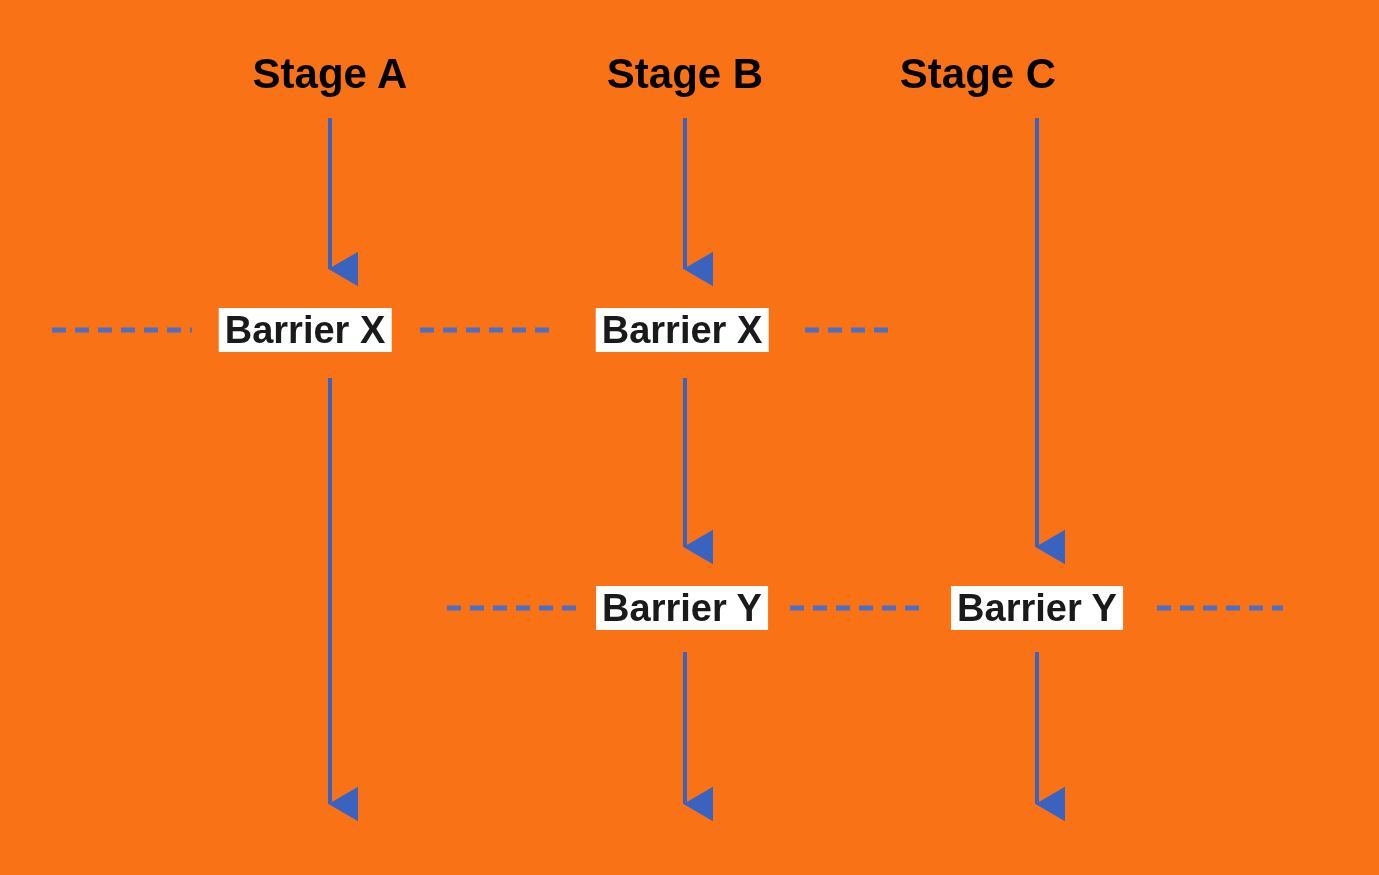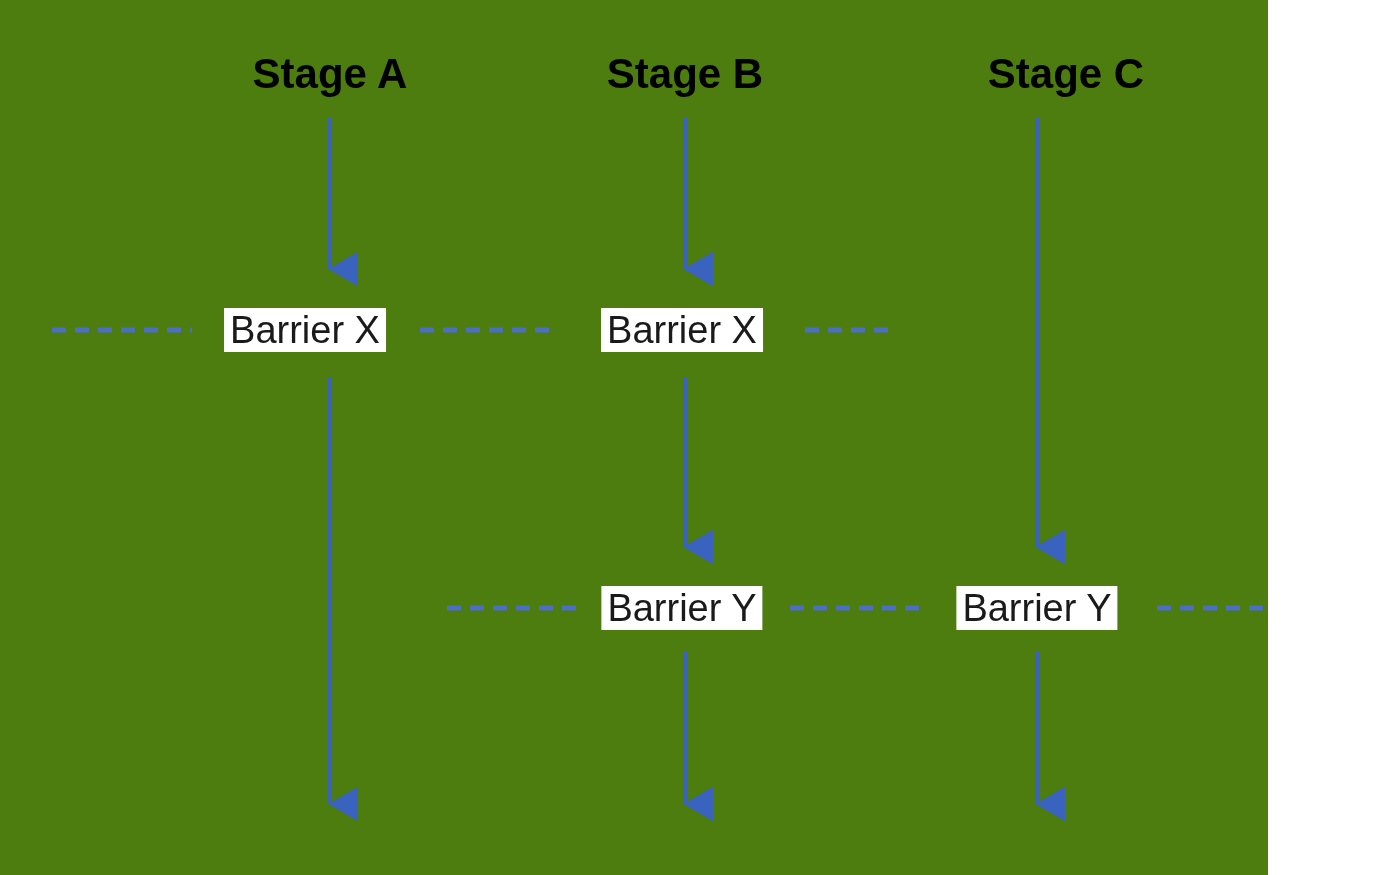--- a/index.html
+++ b/index.html
@@ -5,40 +5,40 @@
   html, body {
     margin: 0;
     padding: 0;
     background: #ffffff;
   }
   body {
     font-family: "Liberation Sans", sans-serif;
   }
   #canvas {
     position: relative;
-    width: 1268px;
+    width: 1379px;
     height: 875px;
-    background: #4d7c0f;
+    background: #f97316;
     overflow: hidden;
   }
   .stage-header {
     position: absolute;
     font-family: "Liberation Sans", sans-serif;
     font-weight: bold;
     font-size: 42px;
     line-height: 48px;
     color: #000000;
     white-space: nowrap;
     transform: translateX(-50%);
     text-align: center;
   }
   .barrier-label {
     position: absolute;
     font-family: "Liberation Sans", sans-serif;
-    font-weight: normal;
+    font-weight: bold;
     font-size: 38px;
     line-height: 44px;
     color: #1a1a1a;
     white-space: nowrap;
     transform: translate(-50%, -50%);
     background: #ffffff;
     padding: 0 6px;
     z-index: 5;
   }
   .flow-svg {
@@ -76,21 +76,21 @@
         <line x1="805" y1="330" x2="892" y2="330" stroke="#4a6fc4" stroke-width="5" stroke-dasharray="14 9" stroke-linecap="butt"></line>
         <line x1="447" y1="608" x2="577" y2="608" stroke="#4a6fc4" stroke-width="5" stroke-dasharray="14 9" stroke-linecap="butt"></line>
         <line x1="790" y1="608" x2="922" y2="608" stroke="#4a6fc4" stroke-width="5" stroke-dasharray="14 9" stroke-linecap="butt"></line>
         <line x1="1157" y1="608" x2="1283" y2="608" stroke="#4a6fc4" stroke-width="5" stroke-dasharray="14 9" stroke-linecap="butt"></line>
       </g>
   </svg>
 
   <div id="headers-layer">
       <div class="stage-header" style="left: 330px; top: 50px; color: rgb(0, 0, 0);">Stage A</div>
       <div class="stage-header" style="left: 685px; top: 50px; color: rgb(0, 0, 0); text-align: right;">Stage B</div>
-      <div class="stage-header" style="left: 1066px; top: 50px; color: rgb(0, 0, 0);">Stage C</div>
+      <div class="stage-header" style="left: 978px; top: 50px; color: rgb(0, 0, 0);">Stage C</div>
     </div>
   <div id="labels-layer">
       <div class="barrier-label" style="left: 305px; top: 330px; color: rgb(26, 26, 26);">Barrier X</div>
       <div class="barrier-label" style="left: 682px; top: 330px; color: rgb(26, 26, 26);">Barrier X</div>
       <div class="barrier-label" style="left: 682px; top: 608px; color: rgb(26, 26, 26);">Barrier Y</div>
       <div class="barrier-label" style="left: 1037px; top: 608px; color: rgb(26, 26, 26);">Barrier Y</div>
     </div>
 
 </div>
 

